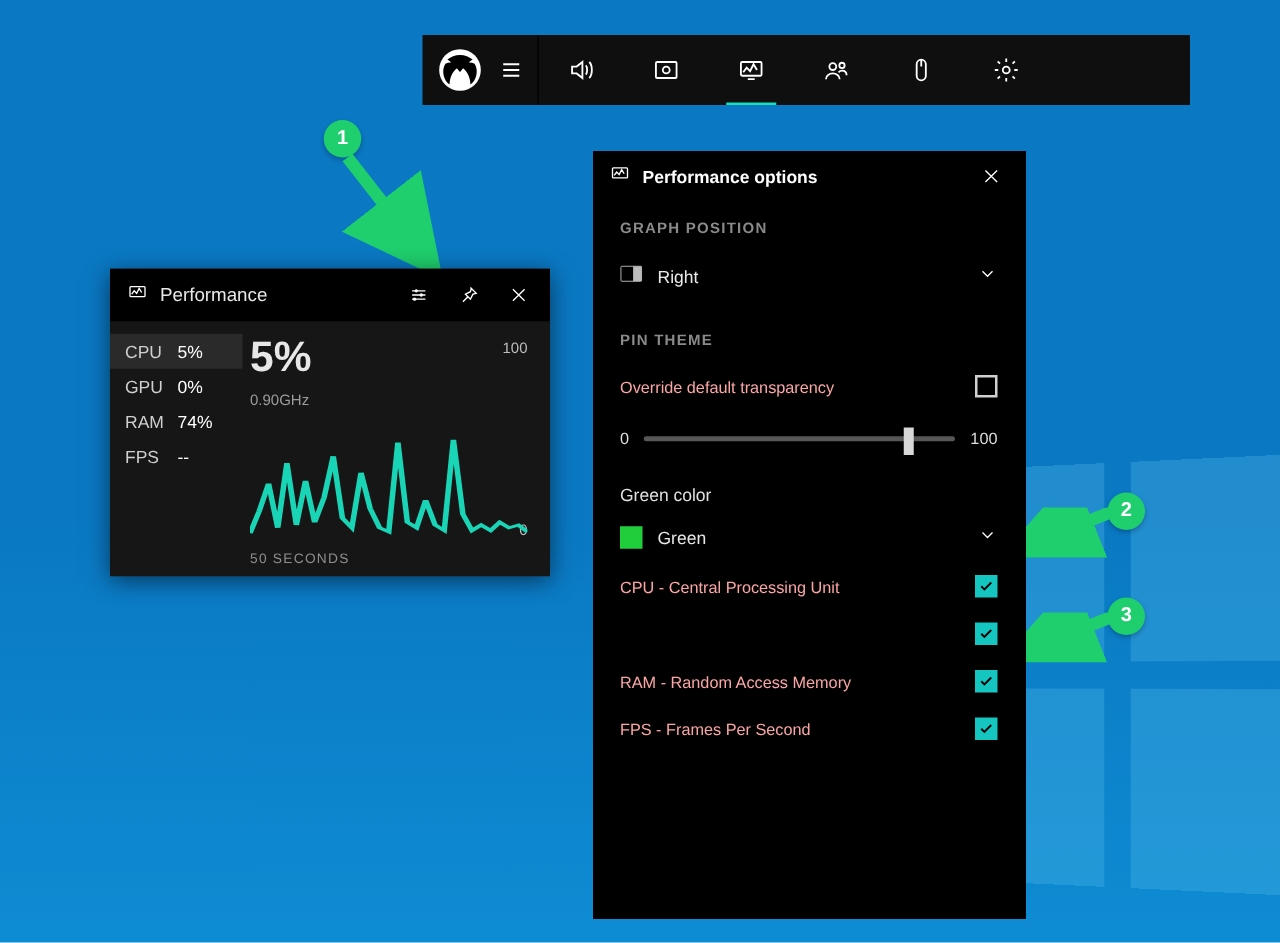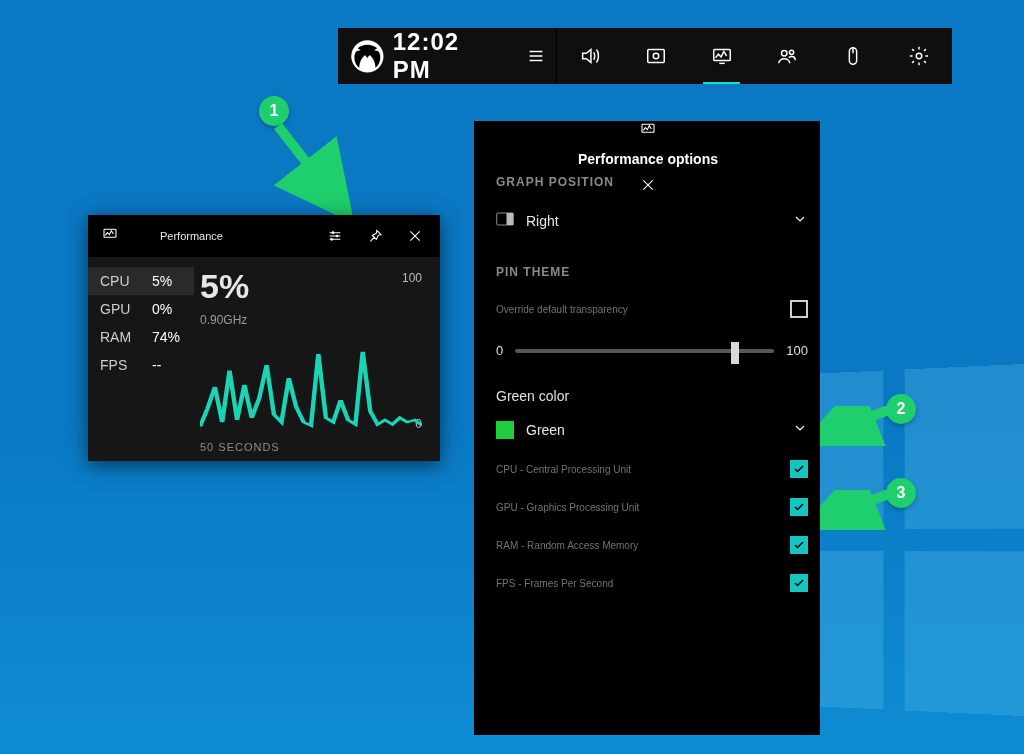--- a/index.html
+++ b/index.html
@@ -64,28 +64,28 @@
     position:absolute; left:88px; top:215px;
     width:352px; height:246px;
     background:#161616; color:#e7e7e7;
     box-shadow:0 4px 18px rgba(0,0,0,.55);
   }
   .perf-titlebar{
     height:42px; background:#000; display:flex; align-items:center;
     padding:0 10px 0 14px; gap:10px;
   }
   .perf-titlebar .t-icon svg{width:16px;height:16px;}
-  .perf-title{ font-size:11px; flex:1;margin-left:32px; }
+  .perf-title{ font-size:15px; flex:1; }
   .tb-btn{ width:30px; height:30px; display:flex;align-items:center;justify-content:center; cursor:pointer;}
   .tb-btn svg{width:16px;height:16px;}
 
   .perf-body{ display:flex; height:calc(100% - 42px); }
   .perf-list{ width:106px; padding:10px 0 0 0; font-size:14px; }
   .perf-list .row{
-    height:28px; display:flex; align-items:center; padding:0 12px; gap:18px;
+    height:28px; display:flex; align-items:center; padding:0 12px; gap:8px;
   }
   .perf-list .row.sel{ background:#2a2a2a; }
   .perf-list .lab{ color:#cfcfcf; min-width:34px; }
   .perf-list .val{ color:#fff; }
 
   .perf-right{ flex:1; padding:12px 18px 8px 6px; position:relative; }
   .perf-big  { font-size:34px; font-weight:700; line-height:1; }
   .perf-freq { font-size:12px; color:#9c9c9c; margin-top:10px; }
   .perf-100  { position:absolute; top:14px; right:18px; font-size:12px; color:#bdbdbd;}
   .perf-0    { position:absolute; bottom:30px; right:18px; font-size:12px; color:#bdbdbd;}
@@ -94,45 +94,45 @@
   .perf-chart svg{ width:100%; height:100%; display:block; }
 
   
   .opts{
     position:absolute; left:474px; top:121px;
     width:346px; height:614px;
     background:#000; color:#fff;
     padding:0;
   }
   .opts-titlebar{
-    height:40px; display:flex; align-items:center; padding:0 12px 0 14px; gap:10px;flex-direction:column;
+    height:40px; display:flex; align-items:center; padding:0 12px 0 14px; gap:10px;
   }
   .opts-titlebar .t-icon svg{width:16px;height:16px;}
   .opts-title{ font-size:14px; font-weight:600; flex:1;}
   .opts-close svg{width:16px;height:16px;}
 
-  .opts-body{ padding:4px 12px 0 22px; }
+  .opts-body{ padding:4px 22px 0 22px; }
   .sect-label{
     font-size:12px; letter-spacing:1px; color:#8a8a8a; font-weight:600;
     margin:24px 0 12px 0;
   }
   .sect-label.first{ margin-top:10px; }
 
   .drop{
     height:40px; display:flex; align-items:center; gap:12px; cursor:pointer;
   }
   .drop .chev{ margin-left:auto; }
   .drop .chev svg{width:16px;height:16px;}
   .drop .mini svg{width:18px;height:14px;}
   .drop .txt{ font-size:14px; color:#e8e8e8; }
   .drop .swatch{ width:18px; height:18px; }
 
   .chkrow{
-    height:36px; display:flex; align-items:center; font-size:10px;
-    color:#737373;
+    height:36px; display:flex; align-items:center; font-size:13px;
+    color:#fca5a5;
   }
   .chkrow .box{
     margin-left:auto; width:18px; height:18px;
     display:flex; align-items:center; justify-content:center;
   }
   .box.empty{ border:2px solid #d0d0d0; }
   .box.filled{ background:#15c5bf; }
   .box.filled svg{ width:12px; height:12px; }
 
   .slider{
@@ -161,21 +161,20 @@
     <div></div>
 </div>
 
 <div class="gamebar">
   <div class="gb-xbox">
     <svg viewBox="0 0 24 24">
         <circle cx="12" cy="12" r="10" fill="#fff"></circle>
         <path d="M6 7c3 2 6 6 6 6s3-4 6-6c-3-3-9-3-12 0zm-1 2c-2 3-1 8 2 10 0-4 2-7 5-9-3-2-5-2-7-1zm14 0c-2-1-4-1-7 1 3 2 5 5 5 9 3-2 4-7 2-10z" fill="#000"></path>
       </svg>
   </div>
-  <div class="gb-time">12:02 PM</div>
   <div class="gb-btn list">
     <svg viewBox="0 0 24 24">
         <path class="stroke" d="M5 7h14M5 12h14M5 17h14"></path>
       </svg>
   </div>
   <div class="gb-sep"></div>
   <div class="gb-btn">
     <svg viewBox="0 0 24 24">
         <path class="stroke" d="M4 9v6h4l5 4V5L8 9H4z"></path>
         <path class="stroke" d="M16 8c1.5 1.5 1.5 6.5 0 8M19 5c3 3 3 11 0 14"></path>
@@ -371,21 +370,20 @@
     <div class="metric-list">
       <div class="chkrow">
         <span>CPU - Central Processing Unit</span>
         <span class="box filled">
           <svg viewBox="0 0 24 24">
               <path d="M4 12l5 5L20 6" stroke="#000" stroke-width="3" fill="none"></path>
             </svg>
         </span>
       </div>
       <div class="chkrow">
-        <span>GPU - Graphics Processing Unit</span>
         <span class="box filled">
           <svg viewBox="0 0 24 24">
               <path d="M4 12l5 5L20 6" stroke="#000" stroke-width="3" fill="none"></path>
             </svg>
         </span>
       </div>
       <div class="chkrow">
         <span>RAM - Random Access Memory</span>
         <span class="box filled">
           <svg viewBox="0 0 24 24">

